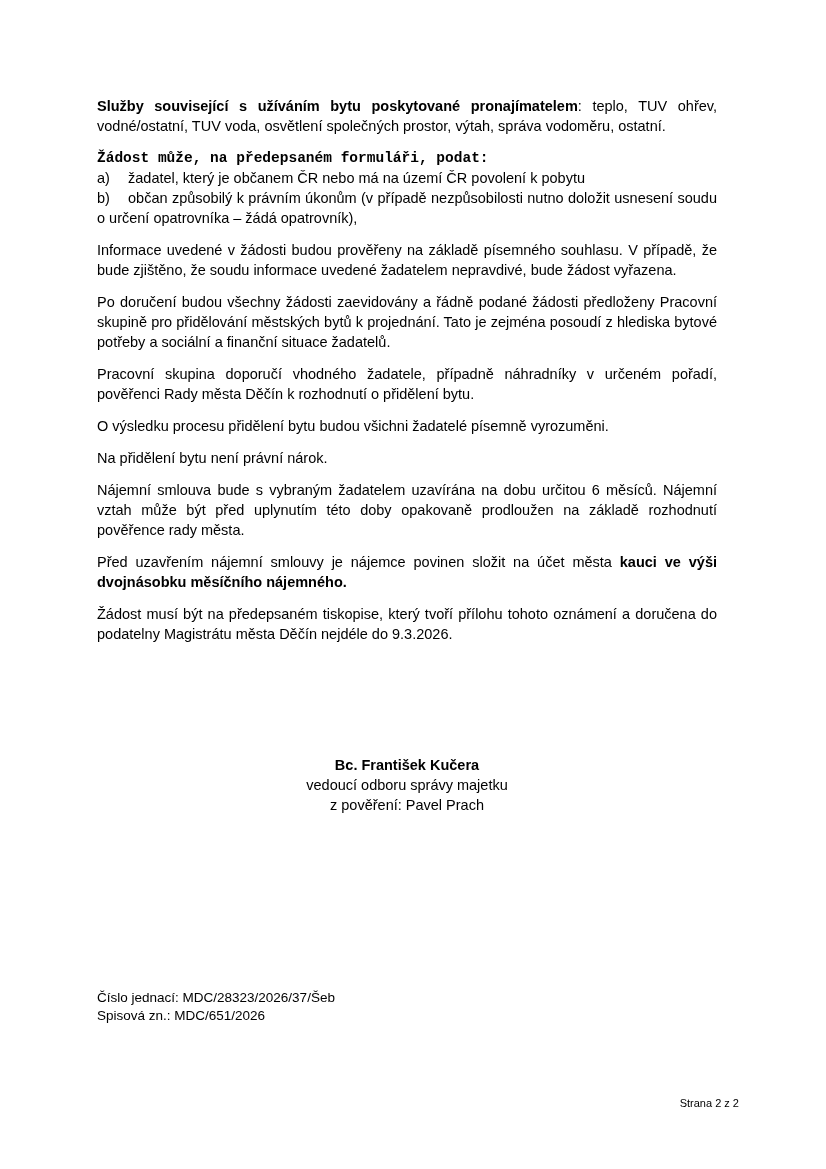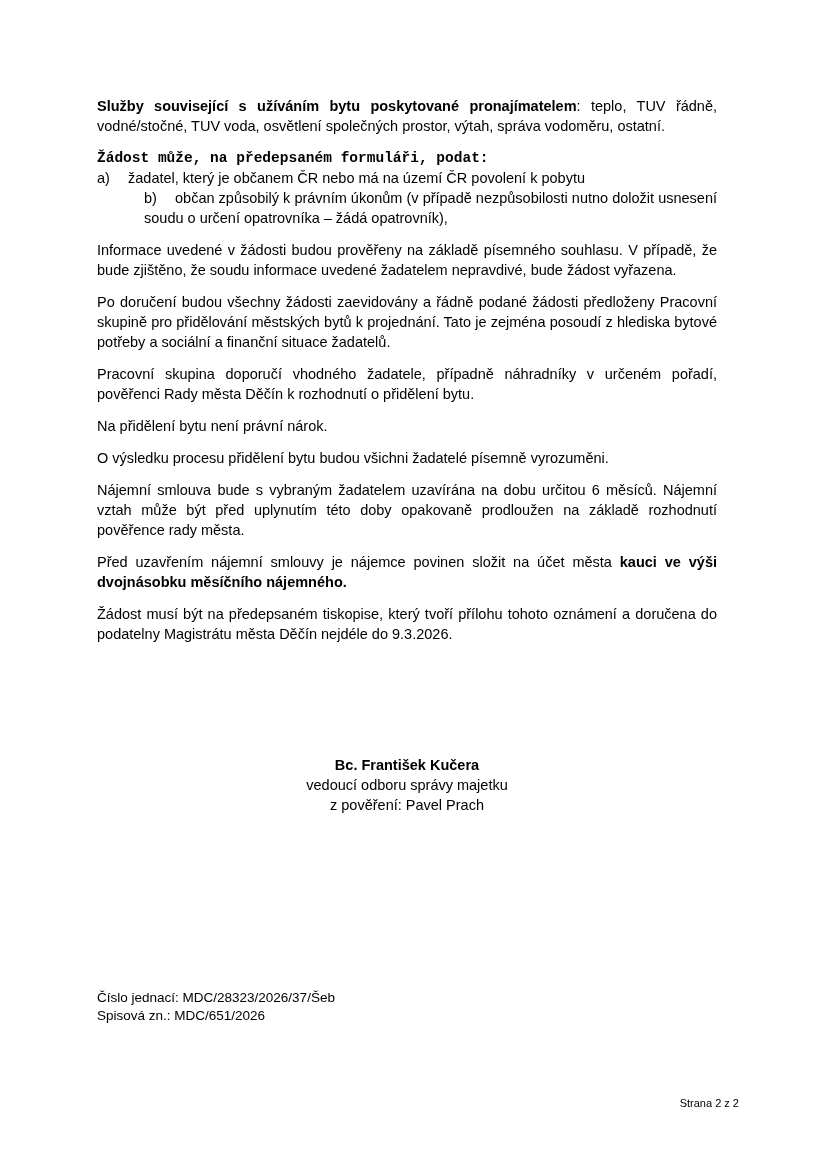--- a/index.html
+++ b/index.html
@@ -34,21 +34,20 @@
   }
   .bold {
     font-weight: bold;
   }
   .list-item {
     margin: 0;
     text-align: justify;
   }
   .list-item.last {
     margin-bottom: 12px;
-    margin-left: 47px;
   }
   .marker {
     display: inline-block;
     width: 31px;
   }
   .signature {
     margin-top: 111px;
     text-align: center;
   }
   .signature div {
@@ -69,37 +68,37 @@
     font-size: 11px;
     line-height: 18px;
   }
 </style>
 </head>
 <body>
 
 <div class="page">
   <div class="content">
 
-    <p class="para"><span class="bold">Služby související s užíváním bytu poskytované pronajímatelem</span><span>: teplo, TUV řádně, vodné/stočné, TUV voda, osvětlení společných prostor, výtah, správa vodoměru, ostatní.</span></p>
+    <p class="para"><span class="bold">Služby související s užíváním bytu poskytované pronajímatelem</span><span>: teplo, TUV ohřev, vodné/ostatní, TUV voda, osvětlení společných prostor, výtah, správa vodoměru, ostatní.</span></p>
 
     <p class="para tight bold">Žádost může, na předepsaném formuláři, podat:</p>
 
     <p class="list-item"><span class="marker">a)</span><span>žadatel, který je občanem ČR nebo má na území ČR povolení k pobytu</span></p>
 
     <p class="list-item last"><span class="marker">b)</span><span>občan způsobilý k právním úkonům (v případě nezpůsobilosti nutno doložit usnesení soudu o určení opatrovníka – žádá opatrovník),</span></p>
 
     <p class="para">Informace uvedené v žádosti budou prověřeny na základě písemného souhlasu. V případě, že bude zjištěno, že soudu informace uvedené žadatelem nepravdivé, bude žádost vyřazena.</p>
 
     <p class="para">Po doručení budou všechny žádosti zaevidovány a řádně podané žádosti předloženy Pracovní skupině pro přidělování městských bytů k projednání. Tato je zejména posoudí z hlediska bytové potřeby a sociální a finanční situace žadatelů.</p>
 
     <p class="para">Pracovní skupina doporučí vhodného žadatele, případně náhradníky v určeném pořadí, pověřenci Rady města Děčín k rozhodnutí o přidělení bytu.</p>
 
+    <p class="para">O výsledku procesu přidělení bytu budou všichni žadatelé písemně vyrozuměni.</p>
+
     <p class="para">Na přidělení bytu není právní nárok.</p>
-
-    <p class="para">O výsledku procesu přidělení bytu budou všichni žadatelé písemně vyrozuměni.</p>
 
 
     <p class="para">Nájemní smlouva bude s vybraným žadatelem uzavírána na dobu určitou 6 měsíců. Nájemní vztah může být před uplynutím této doby opakovaně prodloužen na základě rozhodnutí pověřence rady města.</p>
 
     <p class="para"><span>Před uzavřením nájemní smlouvy je nájemce povinen složit na účet města </span><span class="bold">kauci ve výši dvojnásobku měsíčního nájemného.</span></p>
 
     <p class="para">Žádost musí být na předepsaném tiskopise, který tvoří přílohu tohoto oznámení a doručena do podatelny Magistrátu města Děčín nejdéle do 9.3.2026.</p>
 
     <div class="signature">
       <div class="bold">Bc. František Kučera</div>

